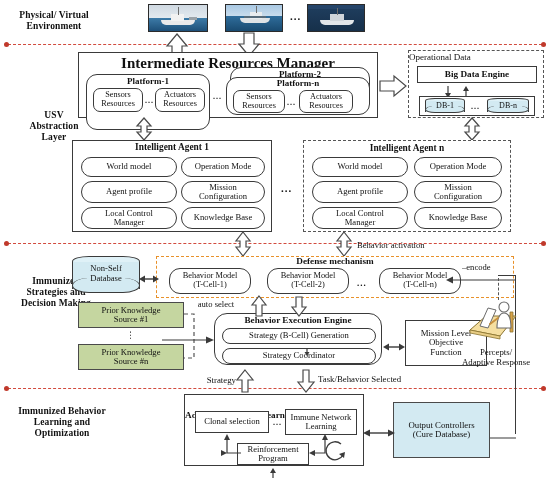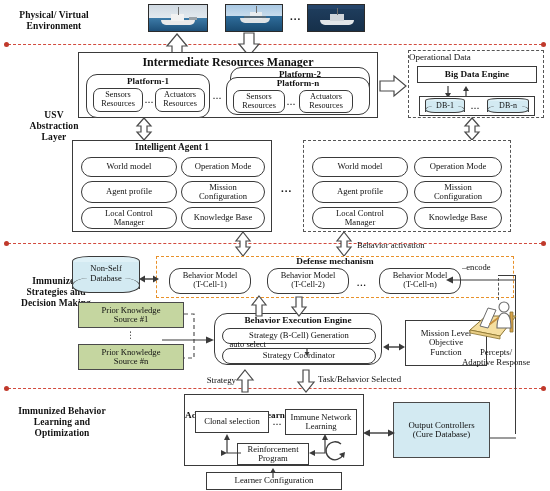--- a/index.html
+++ b/index.html
@@ -173,24 +173,24 @@
       <path d="M13 2 L23 14 L18 14 L18 25 L8 25 L8 14 L3 14 Z" fill="#fff" stroke="#4a4a4a" stroke-width="1.2"></path>
     </svg>
   </div>
   <div class="barrow" style="left:236px; top:32px;">
     <svg width="26" height="26" viewBox="0 0 26 26">
       <path d="M8 1 L18 1 L18 12 L23 12 L13 24 L3 12 L8 12 Z" fill="#fff" stroke="#4a4a4a" stroke-width="1.2"></path>
     </svg>
   </div>
 
   <div class="box" style="left:78px; top:52px; width:300px; height:66px; display:block;">
-    <div class="ttl abs" style="left:0; right:0; top:3px; text-align:center; font-size:12px;">Intermediate  Resources Manager</div>
-  </div>
-
-  <div class="rbox" style="left:86px; top:74px; width:124px; height:44px; display:block;">
+    <div class="ttl abs" style="left:0; right:0; top:3px; text-align:center; font-size:15px;">Intermediate  Resources Manager</div>
+  </div>
+
+  <div class="rbox" style="left:86px; top:74px; width:124px; height:56px; display:block;">
     <div class="ttl abs" style="left:0; right:0; top:2px; text-align:center; font-size:9px;">Platform-1</div>
     <div class="rbox" style="left:6px; top:13px; width:50px; height:24px; border-radius:7px; flex-direction:column; font-size:8.2px;">
       <span>Sensors</span>
       <span>Resources</span>
     </div>
     <div class="dots abs" style="left:58px; top:22px; font-size:8px;">...</div>
     <div class="rbox" style="left:68px; top:13px; width:50px; height:24px; border-radius:7px; flex-direction:column; font-size:8.2px;">
       <span>Actuators</span>
       <span>Resources</span>
     </div>
@@ -282,20 +282,21 @@
     <div class="rbox" style="left:8px; top:66px; width:96px; height:22px; flex-direction:column; font-size:8.6px;">
       <span>Local Control</span>
       <span>Manager</span>
     </div>
     <div class="rbox" style="left:108px; top:66px; width:84px; height:22px; font-size:8.6px;">Knowledge Base</div>
   </div>
 
   <div class="dots abs" style="left:281px; top:182px; font-size:11px;">...</div>
 
   <div class="dashbox" style="left:303px; top:140px; width:208px; height:92px;">
+    <div class="ttl abs" style="left:0; right:0; top:2px; text-align:center; font-size:9.4px;">Intelligent Agent n</div>
 
     <div class="rbox" style="left:8px; top:16px; width:96px; height:20px; font-size:8.6px;">World model</div>
     <div class="rbox" style="left:110px; top:16px; width:88px; height:20px; font-size:8.6px;">Operation Mode</div>
 
     <div class="rbox" style="left:8px; top:40px; width:96px; height:22px; font-size:8.6px;">Agent profile</div>
     <div class="rbox" style="left:110px; top:40px; width:88px; height:22px; flex-direction:column; font-size:8.6px;">
       <span>Mission</span>
       <span>Configuration</span>
     </div>
 
@@ -406,21 +407,21 @@
         <path d="M4 7 L1.5 3 L6.5 3 Z" fill="#3a3a3a"></path>
       </svg>
     </div>
   </div>
 
   <div class="barrow" style="left:250px; top:296px;">
     <svg width="18" height="20" viewBox="0 0 18 20">
       <path d="M9 0 L16 9 L12 9 L12 20 L6 20 L6 9 L2 9 Z" fill="#fff" stroke="#4a4a4a" stroke-width="1.2"></path>
     </svg>
   </div>
-  <div class="cap" style="left:198px; top:300px; font-size:8.6px; width:68px; text-align:right;margin-top:40px;">auto select</div>
+  <div class="cap" style="left:182px; top:300px; font-size:8.6px; width:68px; text-align:center;">auto select</div>
 
   <div class="barrow" style="left:290px; top:297px;">
     <svg width="18" height="19" viewBox="0 0 18 19">
       <path d="M6 0 L12 0 L12 10 L16 10 L9 19 L2 10 L6 10 Z" fill="#fff" stroke="#4a4a4a" stroke-width="1.2"></path>
     </svg>
   </div>
 
   <div class="box" style="left:405px; top:320px; width:82px; height:46px; flex-direction:column; font-size:8.8px;">
     <span>Mission Level</span>
     <span>Objective</span>
@@ -501,21 +502,20 @@
     </div>
 
     <div class="abs" style="left:136px; top:42px;">
       <svg width="28" height="26" viewBox="0 0 28 26">
         <path d="M22 18 A9 9 0 1 1 20 7" fill="none" stroke="#3a3a3a" stroke-width="1.3"></path>
         <path d="M23 21 L18 17 L24 15 Z" fill="#3a3a3a"></path>
       </svg>
     </div>
   </div>
 
-  <div class="box" style="left:206px; top:472px; width:136px; height:18px; font-size:8.8px;">Learner Configuration</div>
   <div class="abs" style="left:268px; top:464px;">
     <svg width="10" height="10" viewBox="0 0 10 10">
       <line x1="5" y1="10" x2="5" y2="4" stroke="#3a3a3a" stroke-width="1.2"></line>
       <path d="M5 0 L2 5 L8 5 Z" fill="#3a3a3a"></path>
     </svg>
   </div>
 
   <div class="box cyan" style="left:393px; top:402px; width:97px; height:56px; flex-direction:column; font-size:8.8px;">
     <span>Output Controllers</span>
     <span>(Cure Database)</span>

